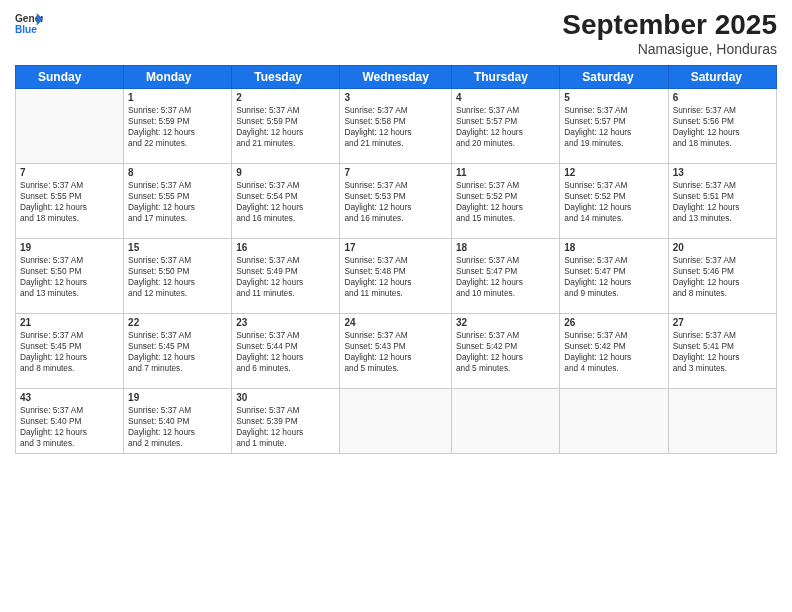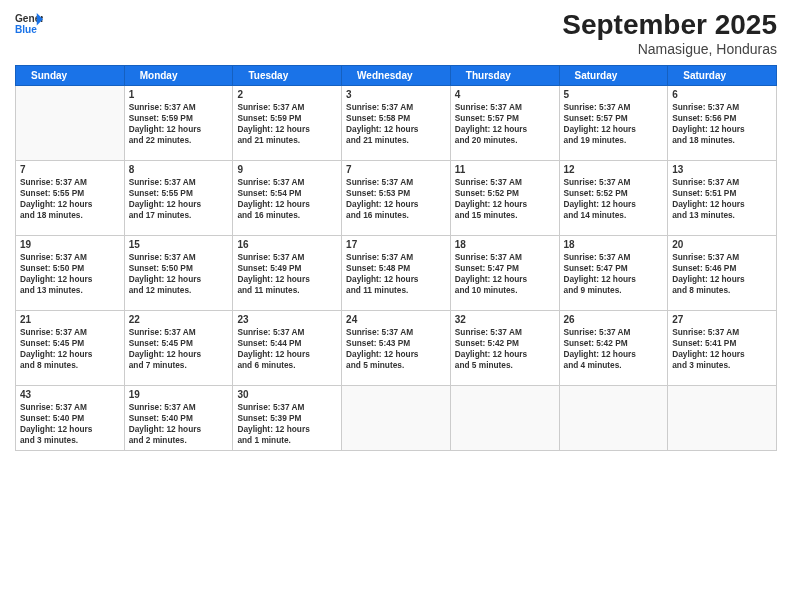--- a/index.html
+++ b/index.html
@@ -47,42 +47,41 @@
     table {
       width: 100%;
       border-collapse: collapse;
       font-size: 9.5px;
     }
     thead th {
       background: #1a73e8;
       color: #fff;
       font-weight: bold;
       text-align: left;
-      padding: 4px 15px;
-      font-size: 10px;
+      padding: 4px 22px;
+      font-size: 12px;
       border: 1px solid #1560c0;
     }
     tbody td {
       border: 1px solid #ccc;
       vertical-align: top;
       padding: 3px 4px;
       width: calc(100% / 7);
       height: 75px;
     }
     .day-num {
       font-weight: bold;
       font-size: 10px;
       color: #333;
       margin-bottom: 2px;
     }
     .day-info {
       font-size: 8.3px;
       color: #333;
       line-height: 1.35;
-      font-weight: bold;
     }
     .empty {
       background: #f9f9f9;
     }
     tbody tr:last-child td {
       height: 65px;
     }
   </style>
 </head>
 <body>

